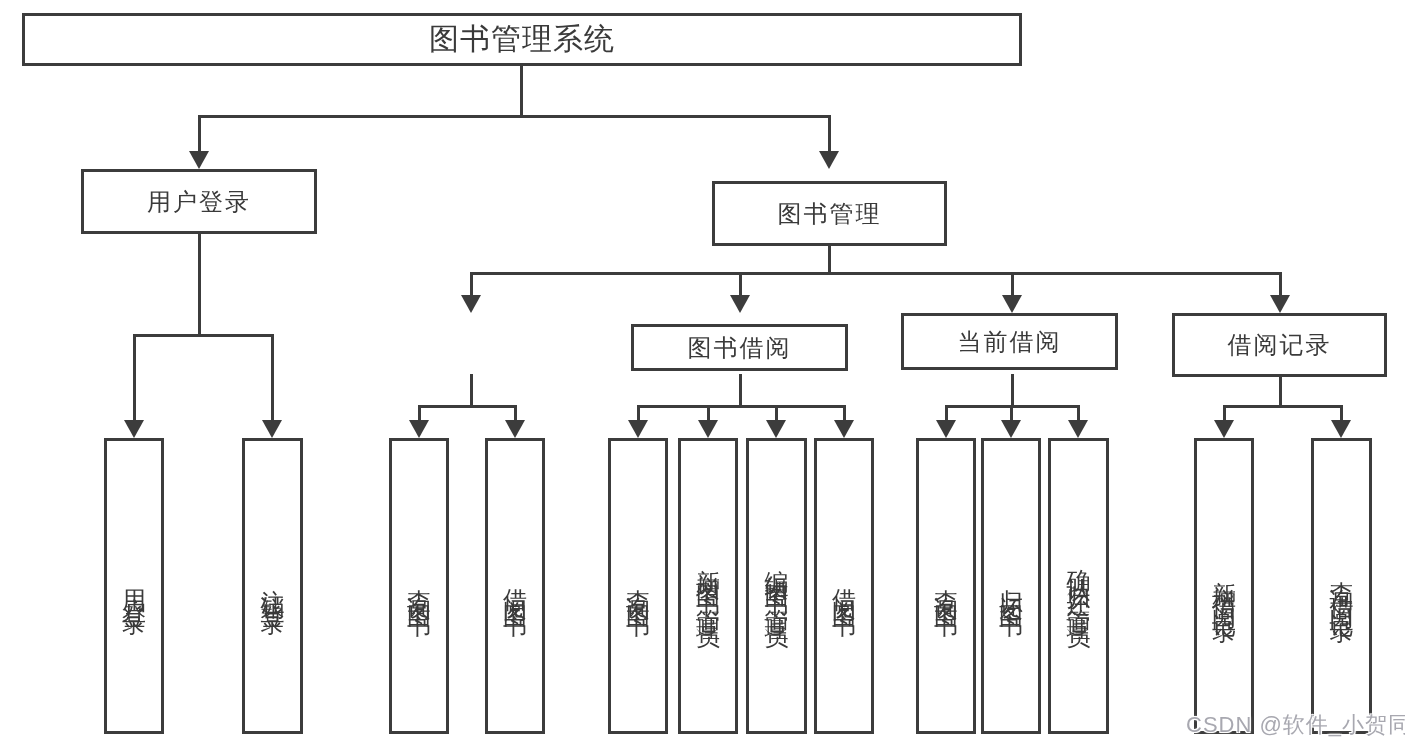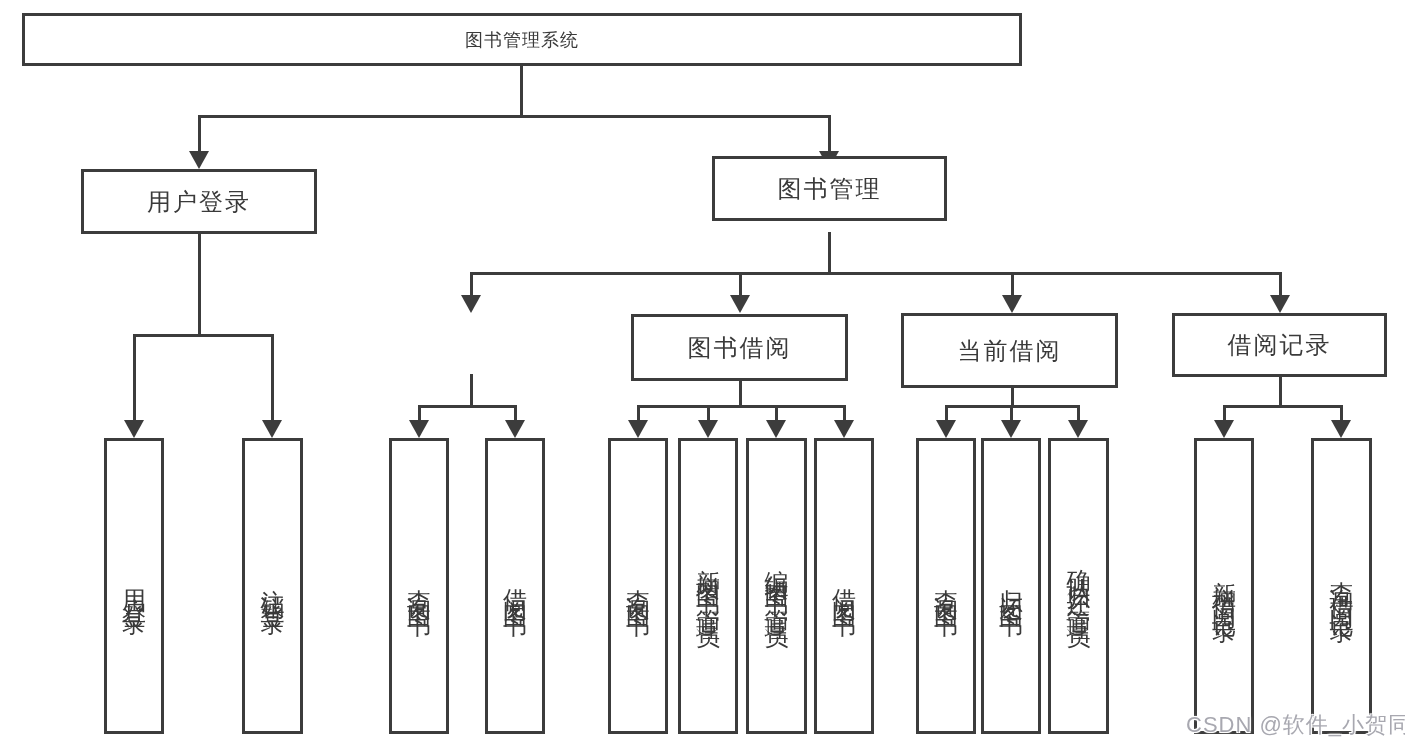--- a/index.html
+++ b/index.html
@@ -27,21 +27,21 @@
     border: 3px solid var(--line, #3c3c3c);
     display: flex;
     align-items: center;
     justify-content: center;
     color: var(--text, #3a3a3a);
     font-size: 24px;
     letter-spacing: 2px;
     white-space: nowrap;
     z-index: 2;
   }
-  .box.root-box { font-size: 18px; letter-spacing: 1px; }
+  .box.root-box { font-size: 30px; letter-spacing: 1px; }
   .vbox {
     position: absolute;
     box-sizing: border-box;
     background: #fff;
     border: 3px solid var(--line, #3c3c3c);
     display: flex;
     align-items: center;
     justify-content: center;
     color: var(--text, #3a3a3a);
     font-size: 24px;
@@ -138,24 +138,24 @@
     <div class="hline" style="left:1223px;top:405px;width:120px"></div>
     <div class="vline" style="left:1223px;top:405px;height:17px"></div>
     <div class="arrow" style="left:1214px;top:420px"></div>
     <div class="vline" style="left:1340px;top:405px;height:17px"></div>
     <div class="arrow" style="left:1331px;top:420px"></div>
   </div>
 
   <div class="box root-box" style="left:22px;top:13px;width:1000px;height:53px">图书管理系统</div>
 
   <div class="box" style="left:81px;top:169px;width:236px;height:65px">用户登录</div>
-  <div class="box" style="left:712px;top:156px;width:235px;height:65px">图书管理</div>
-
-  <div class="box" style="left:631px;top:314px;width:217px;height:67px">图书借阅</div>
-  <div class="box" style="left:901px;top:313px;width:217px;height:75px">当前借阅</div>
+  <div class="box" style="left:712px;top:181px;width:235px;height:65px">图书管理</div>
+
+  <div class="box" style="left:631px;top:324px;width:217px;height:47px">图书借阅</div>
+  <div class="box" style="left:901px;top:313px;width:217px;height:57px">当前借阅</div>
   <div class="box" style="left:1172px;top:313px;width:215px;height:64px">借阅记录</div>
 
   <div class="vbox" style="left:104px;top:438px;width:60px;height:296px">
     <span>用户登录</span>
   </div>
   <div class="vbox" style="left:242px;top:438px;width:61px;height:296px">
     <span>注销登录</span>
   </div>
 
   <div class="vbox" style="left:389px;top:438px;width:60px;height:296px">

